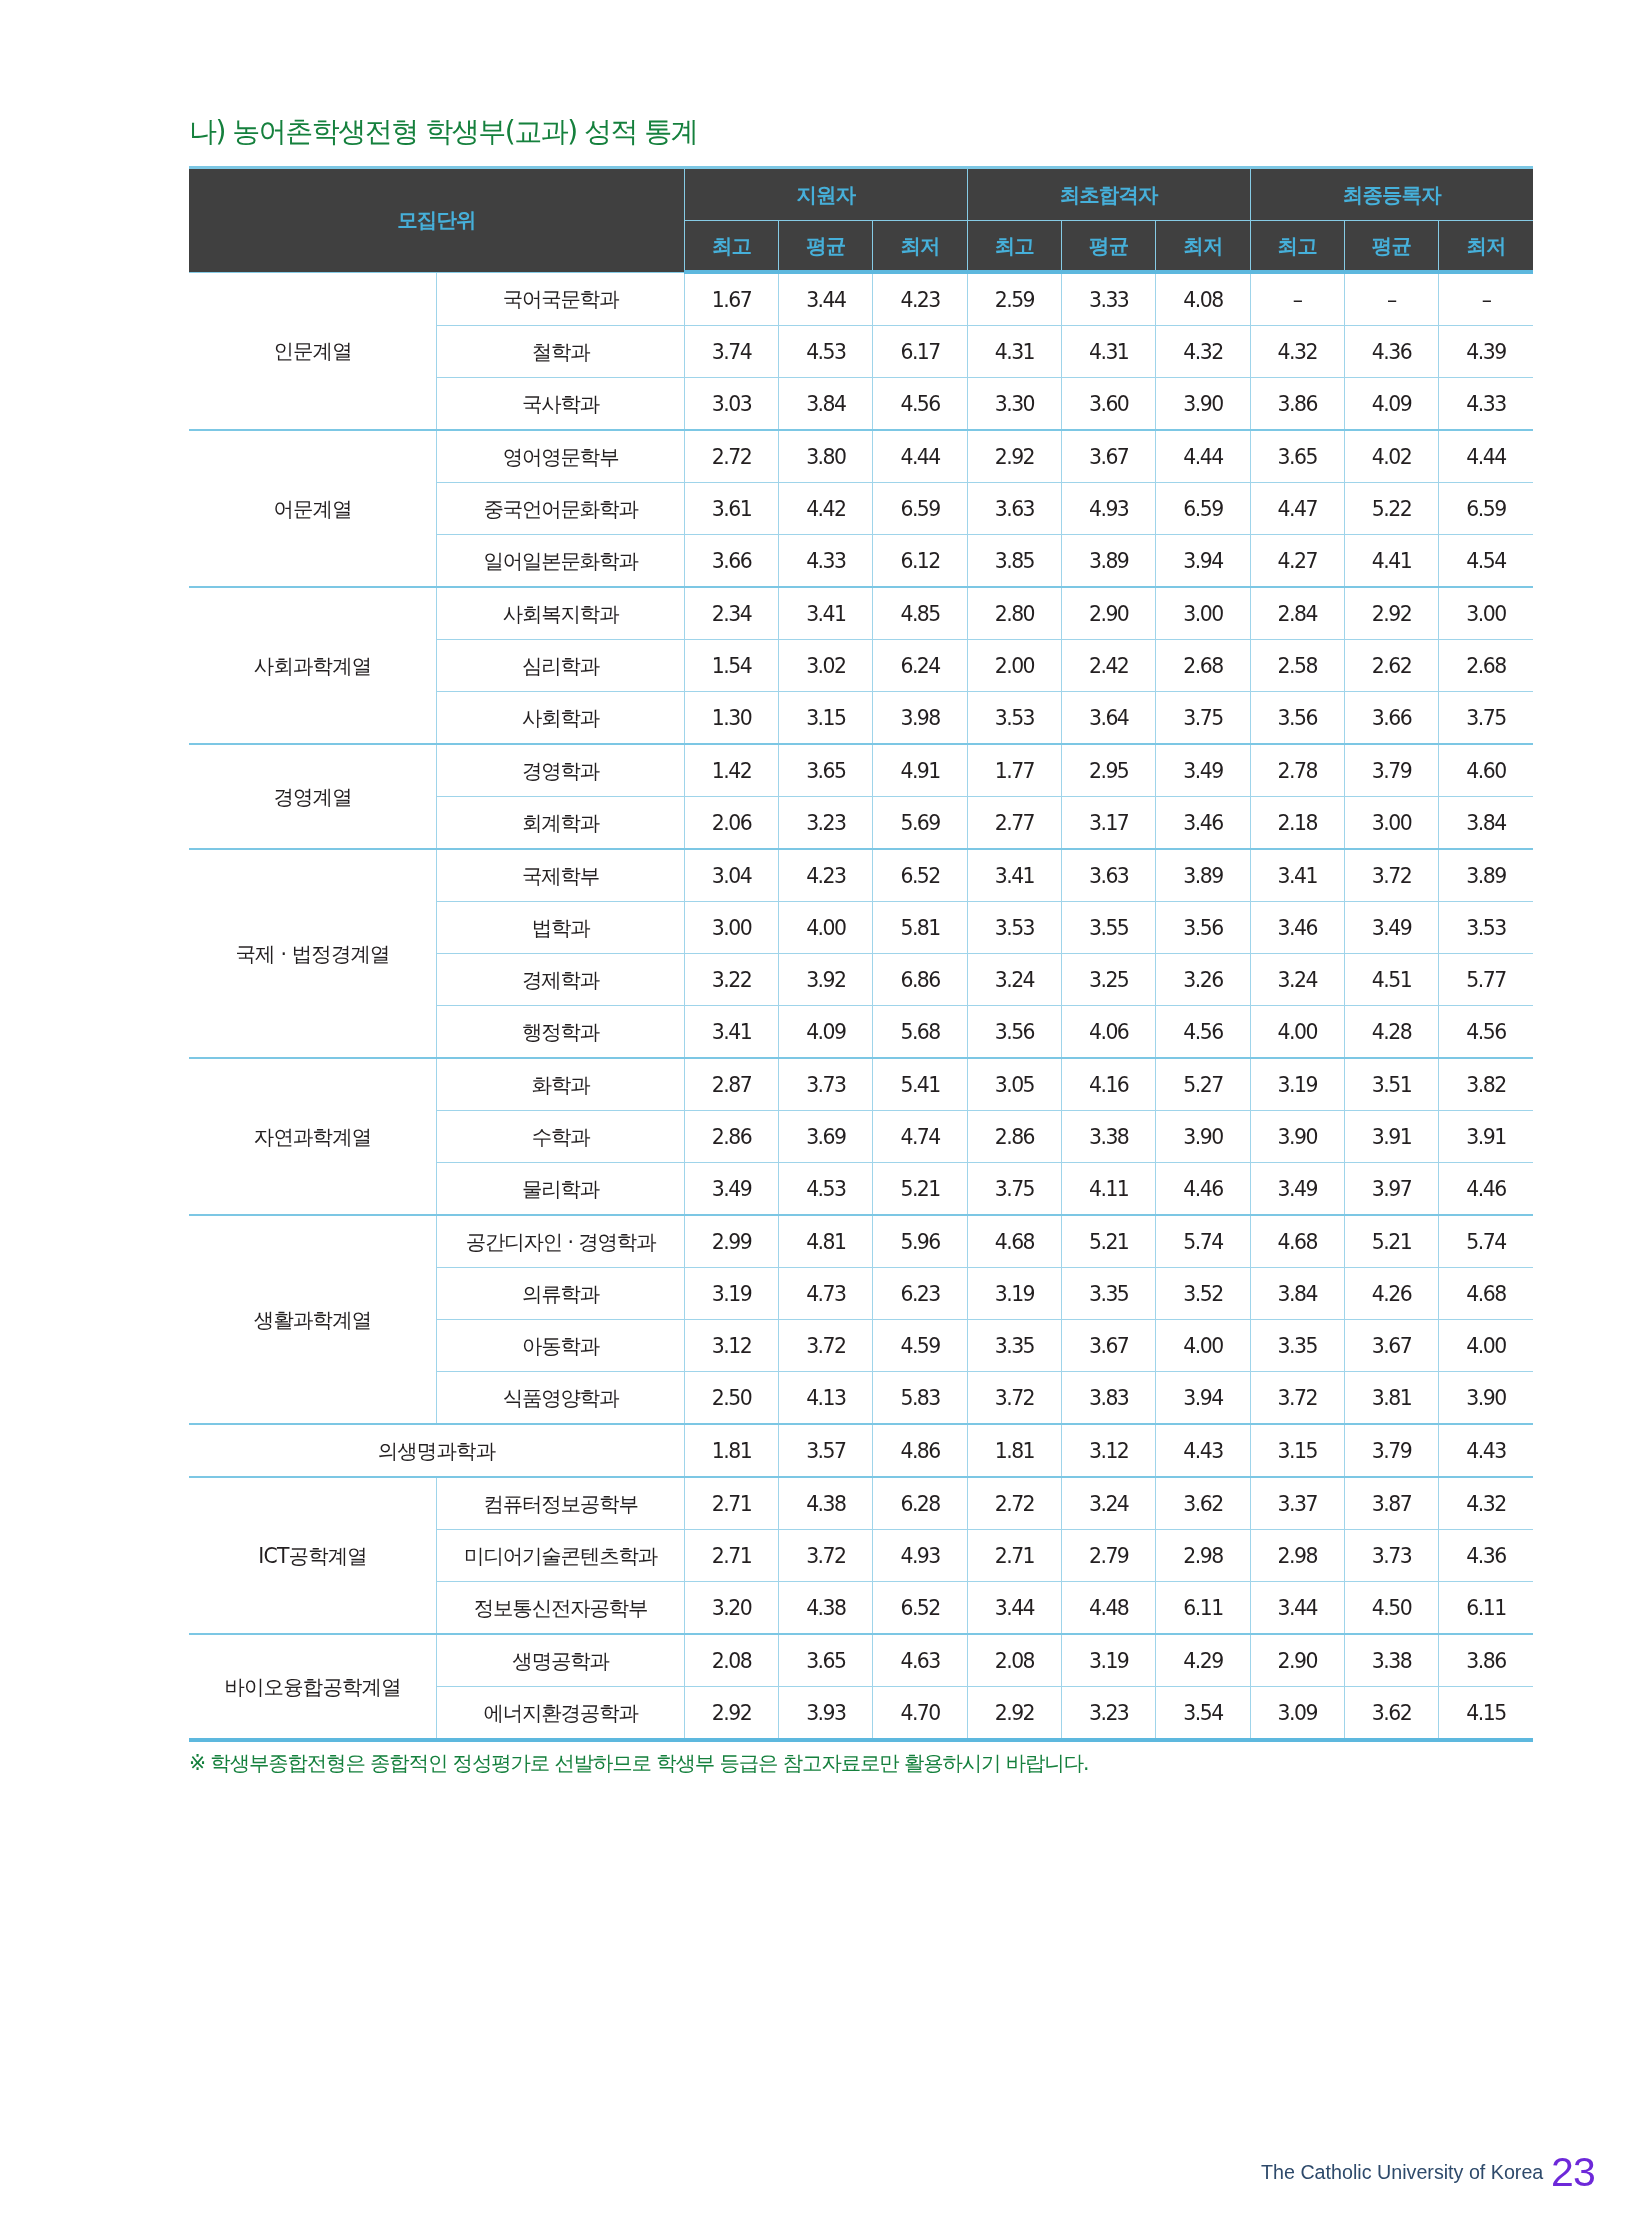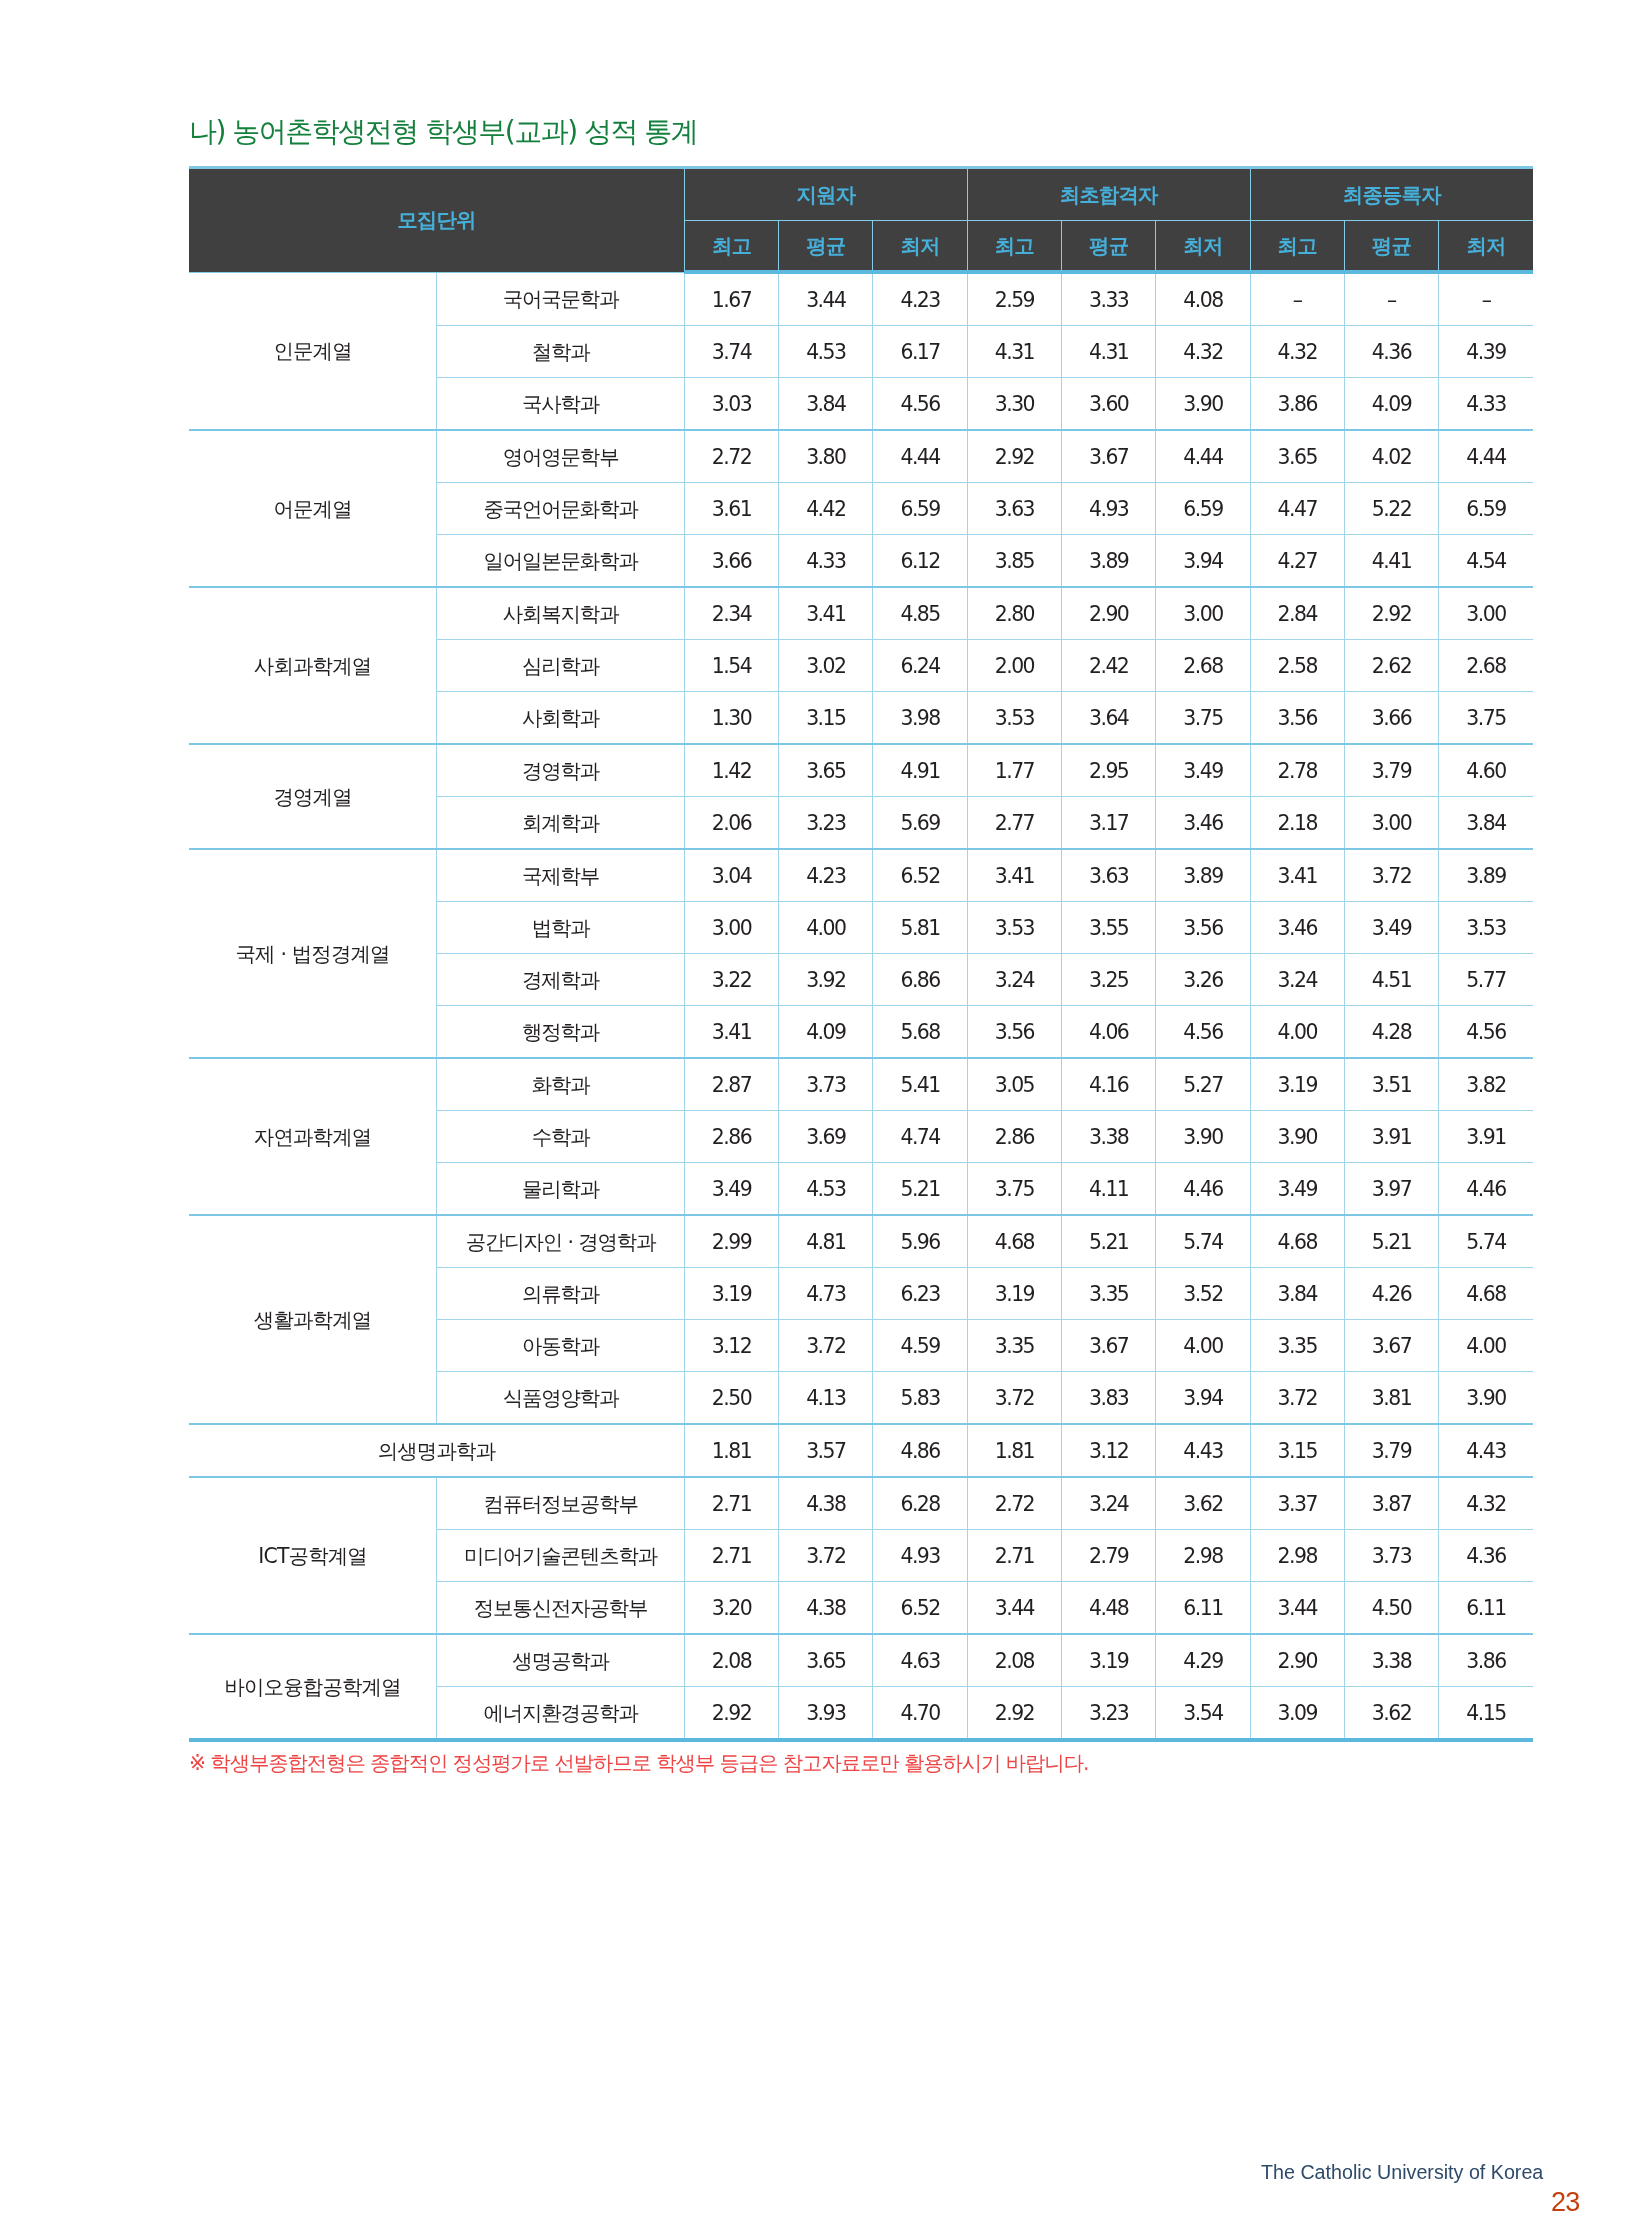--- a/index.html
+++ b/index.html
@@ -19,25 +19,25 @@
   table.stats thead th:first-child { border-left:none; }
   table.stats thead tr.top th:last-child, table.stats thead tr.sub th:last-child { border-right:none; }
   table.stats td { height:51px; border:1.5px solid #9fd4ea; text-align:center; padding:0;
                    font-size:20.4px; letter-spacing:-1.5px; color:#231f20; white-space:nowrap; }
   table.stats td.grp { border-left:none; letter-spacing:-0.8px; }
   table.stats td.dept { letter-spacing:-1.1px; }
   table.stats tr td:last-child { border-right:none; }
   table.stats tr.gstart td { border-top:2.3px solid #7cc7e4; }
   table.stats tbody tr:last-child td, table.stats td.lastgrp { border-bottom:4.5px solid #5db8de; }
   .note { position:absolute; left:189px; top:1749px; font-size:20.4px; letter-spacing:-1.1px;
-          color:#ef4444; white-space:nowrap; }
+          color:#15803d; white-space:nowrap; }
   .footer-text { position:absolute; left:1261px; top:2161px; font-family:"Liberation Sans", sans-serif;
                  font-size:19.7px; color:#2e4a6b; white-space:nowrap; }
   .page-num { position:absolute; left:1551px; top:2149px; font-family:"Liberation Sans", sans-serif;
-              font-size:27px; color:#c2410c; letter-spacing:-0.8px;margin-top:38px; }
+              font-size:41px; color:#6d28d9; letter-spacing:-0.8px; }
 </style>
 </head>
 <body>
 
 <div class="title">나) 농어촌학생전형 학생부(교과) 성적 통계</div>
 
 <table class="stats">
   <colgroup>
     <col class="g">
       <col class="d">

